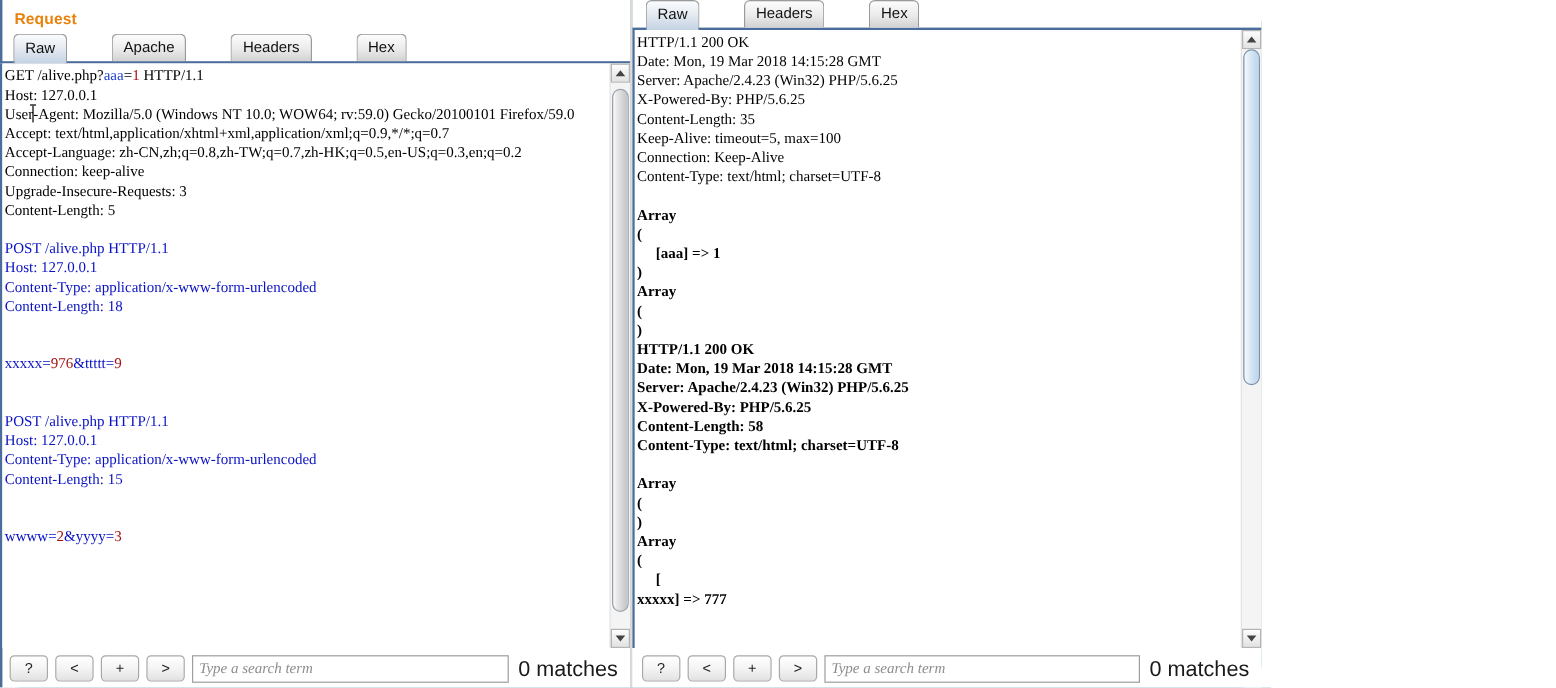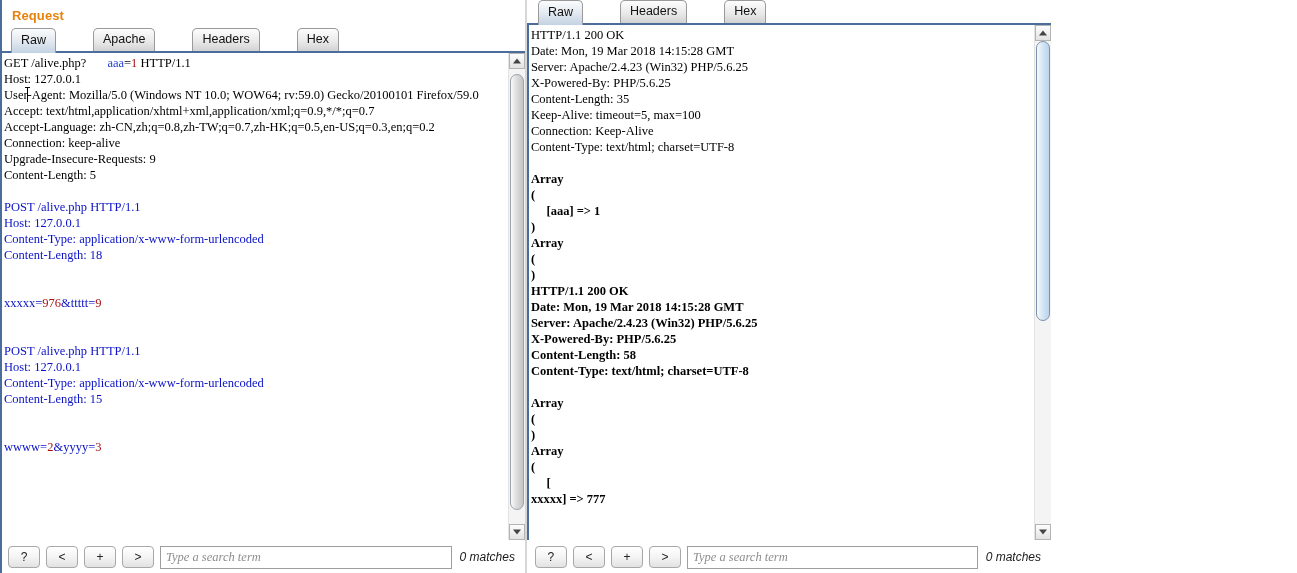--- a/index.html
+++ b/index.html
@@ -110,21 +110,21 @@
     background: #ffffff;
   }
   pre.code {
     margin: 0;
     font-family: "Liberation Serif", serif;
     font-size: 12.5px;
     line-height: 16px;
     white-space: pre;
     color: #000000;
   }
-  pre.code .kv-name  { color: #1f3fd0; margin-left: 21px; }
+  pre.code .kv-name  { color: #1f3fd0; }
   pre.code .kv-value { color: #aa1111; }
   .blk-blue  { color: #0a12c4; }
   .blk-bold  { font-weight: bold; }
 
   
   .caret {
     display: inline-block;
     position: relative;
     width: 0;
   }
@@ -229,26 +229,25 @@
     padding: 0 5px;
     font-size: 12.5px;
     font-style: italic;
     color: #8d8d8d;
     font-family: Liberation Serif, serif;
     outline: none;
     min-width: 0;
   }
   .search-input::placeholder { color: #8d8d8d; font-style: italic; opacity: 1; }
   .matches {
-    font-size: 12px;
+    font-size: 18px;
     color: #1a1a1a;
     white-space: nowrap;
     padding: 0 4px 0 2px;
     user-select: none;
-    font-style: italic;
   }
 </style>
 </head>
 <body>
 
 <div id="app">
 
   <div class="panel panel-left">
 
     <div class="panel-title">Request</div>
@@ -261,21 +260,21 @@
     </div>
 
     <div class="editor-wrap">
       <div class="editor">
         <pre class="code"><span>GET /alive.php?<span class="kv-name">aaa</span>=<span class="kv-value">1</span> HTTP/1.1</span>
 <span>Host: 127.0.0.1</span>
 <span>User<span class="caret"></span>-Agent: Mozilla/5.0 (Windows NT 10.0; WOW64; rv:59.0) Gecko/20100101 Firefox/59.0</span>
 <span>Accept: text/html,application/xhtml+xml,application/xml;q=0.9,*/*;q=0.7</span>
 <span>Accept-Language: zh-CN,zh;q=0.8,zh-TW;q=0.7,zh-HK;q=0.5,en-US;q=0.3,en;q=0.2</span>
 <span>Connection: keep-alive</span>
-<span>Upgrade-Insecure-Requests: 9</span>
+<span>Upgrade-Insecure-Requests: 3</span>
 <span>Content-Length: 5</span>
 
 <span class="blk-blue">POST /alive.php HTTP/1.1
 Host: 127.0.0.1
 Content-Type: application/x-www-form-urlencoded
 Content-Length: 18</span>
 
 
 <span class="blk-blue">xxxxx=<span class="kv-value">976</span>&amp;ttttt=<span class="kv-value">9</span></span>
 

